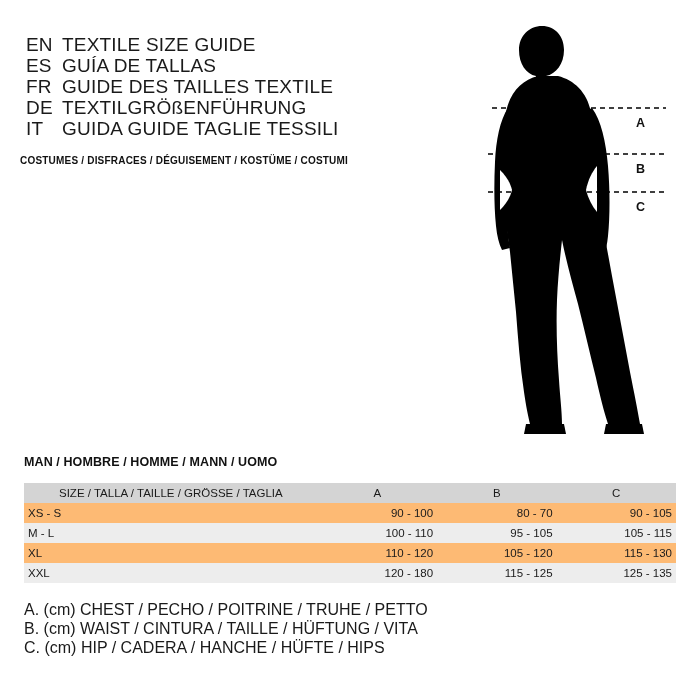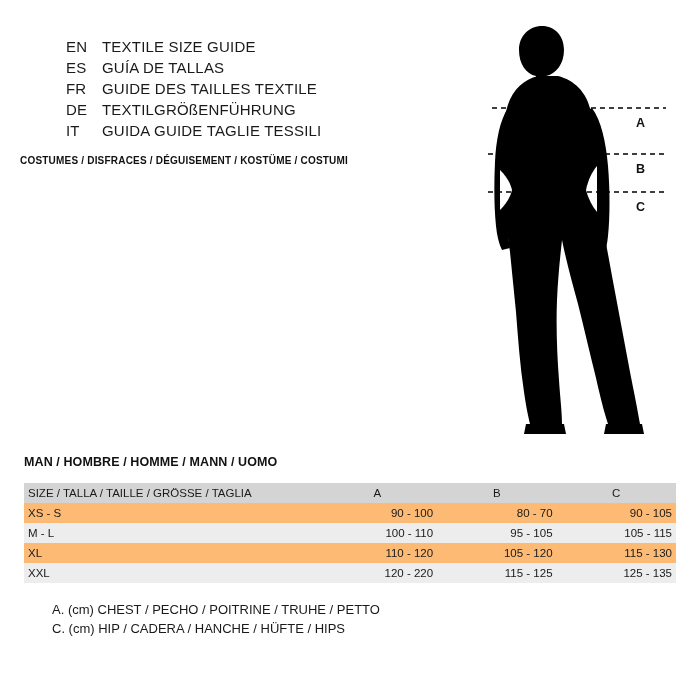--- a/index.html
+++ b/index.html
@@ -24,25 +24,24 @@
 
   
   .lang-block {
     position: absolute;
     left: 26px;
     top: 34px;
     width: 420px;
   }
   .lang-row {
     display: flex;
-    align-items: flex-end;
+    align-items: center;
     height: 21px;
-    font-size: 15px;
+    font-size: 19px;
     letter-spacing: 0.2px;
-    margin-left: 40px;
   }
   .lang-code {
     width: 36px;
     flex: 0 0 36px;
     color: #1a1a1a;
   }
   .lang-text {
     color: #1a1a1a;
   }
   .costumes-line {
@@ -106,20 +105,21 @@
   table.size-table td {
     padding: 3px 4px 3px 4px;
     text-align: left;
     font-weight: normal;
     color: #1a1a1a;
     line-height: 14px;
   }
   table.size-table thead th {
     background: #d4d4d4;
     font-weight: normal;
+    text-align: center;
   }
   table.size-table thead th.col-label {
     text-align: center;
   }
   table.size-table tbody tr.odd td {
     background: #fdba74;
   }
   table.size-table tbody tr.even td {
     background: #ededed;
   }
@@ -129,24 +129,23 @@
   .col-size { width: 300px; }
   .col-a, .col-b, .col-c { width: 117px; }
 
   .legend {
     position: absolute;
     left: 24px;
     top: 600px;
     width: 600px;
   }
   .legend-row {
-    font-size: 13px;
+    font-size: 16px;
     line-height: 19px;
     color: #1a1a1a;
-    margin-left: 28px;
   }
 </style>
 </head>
 <body>
 
 <div class="page">
 
   <div class="lang-block">
     <div class="lang-row">
       <span class="lang-code">EN</span>
@@ -256,26 +255,27 @@
           <td class="col-val">105 - 115</td>
         </tr>
         <tr class="odd">
           <td>XL</td>
           <td class="col-val">110 - 120</td>
           <td class="col-val">105 - 120</td>
           <td class="col-val">115 - 130</td>
         </tr>
         <tr class="even">
           <td>XXL</td>
-          <td class="col-val">120 - 220</td>
+          <td class="col-val">120 - 180</td>
           <td class="col-val">115 - 125</td>
           <td class="col-val">125 - 135</td>
         </tr>
       </tbody>
     </table>
   </div>
 
   <div class="legend">
     <div class="legend-row">A. (cm) CHEST / PECHO / POITRINE / TRUHE / PETTO</div>
+    <div class="legend-row">B. (cm) WAIST / CINTURA / TAILLE / HÜFTUNG / VITA</div>
     <div class="legend-row">C. (cm) HIP / CADERA / HANCHE / HÜFTE / HIPS</div>
   </div>
 
 </div>
 
 </body></html>

